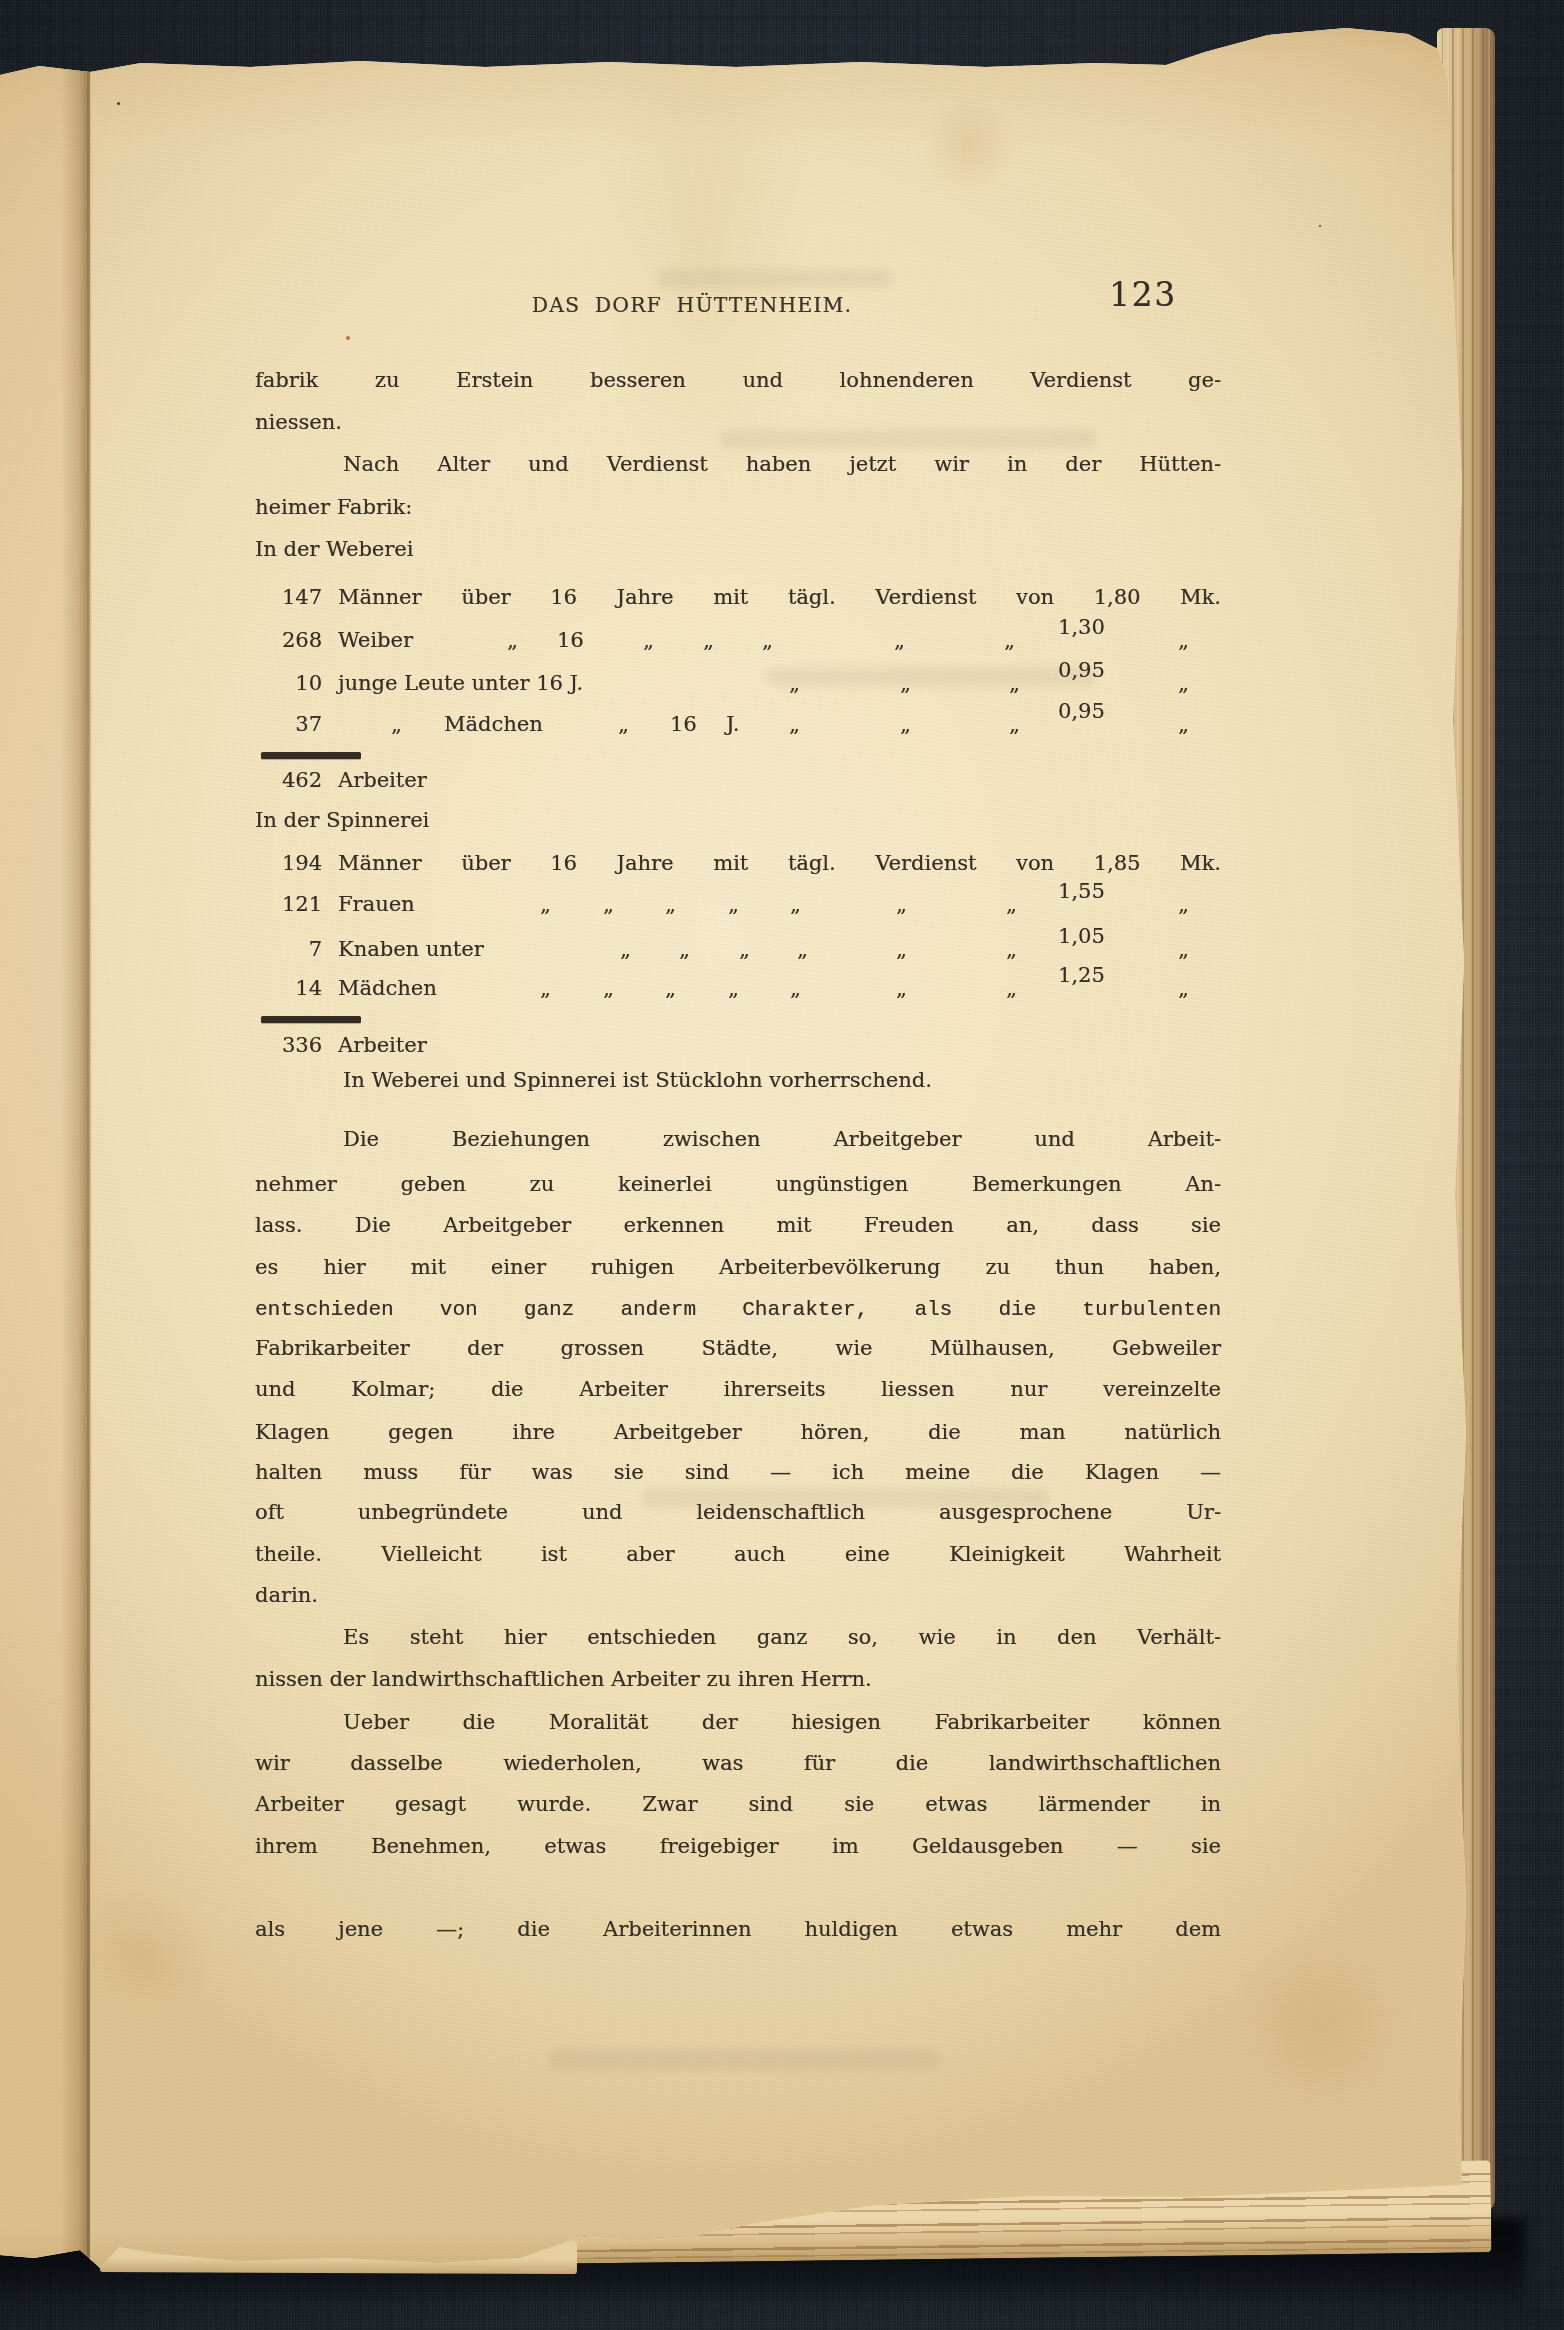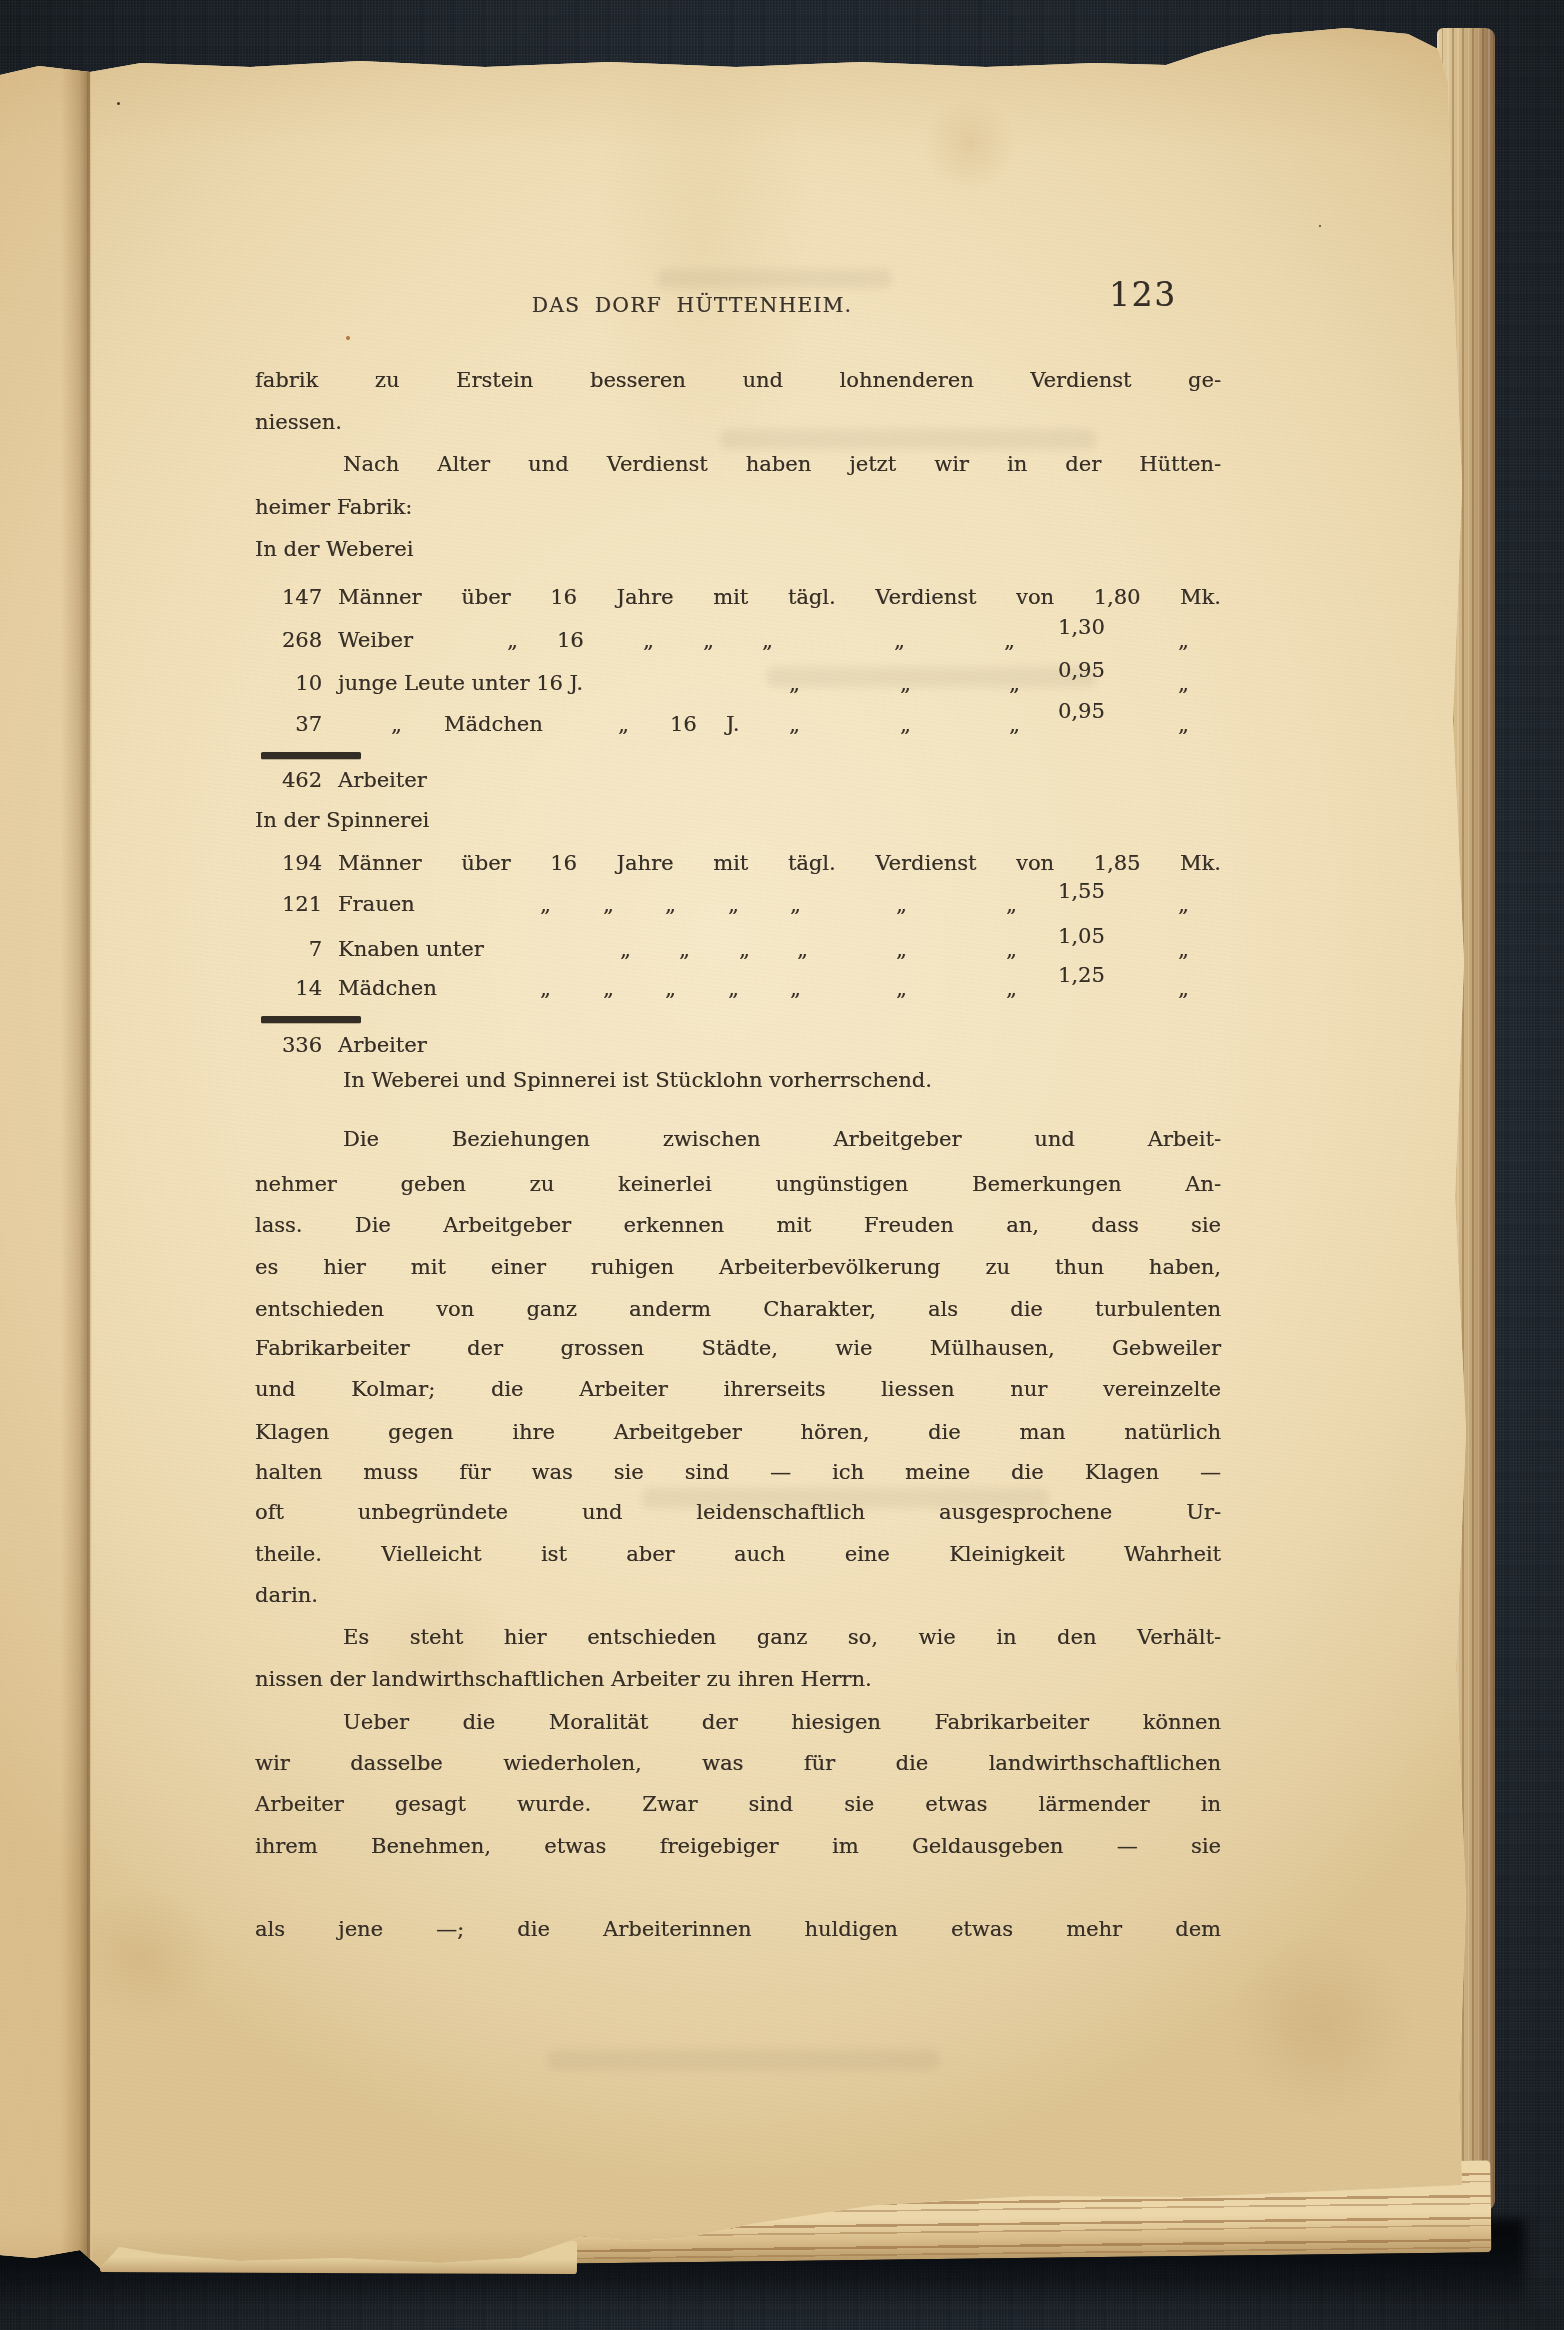--- a/index.html
+++ b/index.html
@@ -238,21 +238,21 @@
       <div class="rule" style="top: 1016px;"></div>
       <div class="line table-line" style="top: 1025px;">
         <span class="num">336</span>
         <span class="tot-label">Arbeiter</span>
       </div>
       <div class="line li" style="top: 1060px;"><span>In Weberei und Spinnerei ist Stücklohn vorherrschend.</span></div>
       <div class="line ji" style="top: 1119px;"><span>Die Beziehungen zwischen Arbeitgeber und Arbeit-</span></div>
       <div class="line j" style="top: 1164px;"><span>nehmer geben zu keinerlei ungünstigen Bemerkungen An-</span></div>
       <div class="line j" style="top: 1205px;"><span>lass. Die Arbeitgeber erkennen mit Freuden an, dass sie</span></div>
       <div class="line j" style="top: 1247px;"><span>es hier mit einer ruhigen Arbeiterbevölkerung zu thun haben,</span></div>
-      <div class="line j" style="top: 1289px;"><span>entschieden von ganz anderm Charakter, als die turbulenten</span></div>
+      <div class="line j" style="top: 1289px; font-family: Liberation Mono, monospace;"><span>entschieden von ganz anderm Charakter, als die turbulenten</span></div>
       <div class="line j" style="top: 1328px;"><span>Fabrikarbeiter der grossen Städte, wie Mülhausen, Gebweiler</span></div>
       <div class="line j" style="top: 1369px;"><span>und Kolmar; die Arbeiter ihrerseits liessen nur vereinzelte</span></div>
       <div class="line j" style="top: 1412px;"><span>Klagen gegen ihre Arbeitgeber hören, die man natürlich</span></div>
       <div class="line j" style="top: 1452px;"><span>halten muss für was sie sind — ich meine die Klagen —</span></div>
       <div class="line j" style="top: 1492px;"><span>oft unbegründete und leidenschaftlich ausgesprochene Ur-</span></div>
       <div class="line j" style="top: 1534px;"><span>theile. Vielleicht ist aber auch eine Kleinigkeit Wahrheit</span></div>
       <div class="line" style="top: 1575px;"><span>darin.</span></div>
       <div class="line ji" style="top: 1617px;"><span>Es steht hier entschieden ganz so, wie in den Verhält-</span></div>
       <div class="line" style="top: 1659px;"><span>nissen der landwirthschaftlichen Arbeiter zu ihren Herrn.</span></div>
       <div class="line ji" style="top: 1702px;"><span>Ueber die Moralität der hiesigen Fabrikarbeiter können</span></div>

